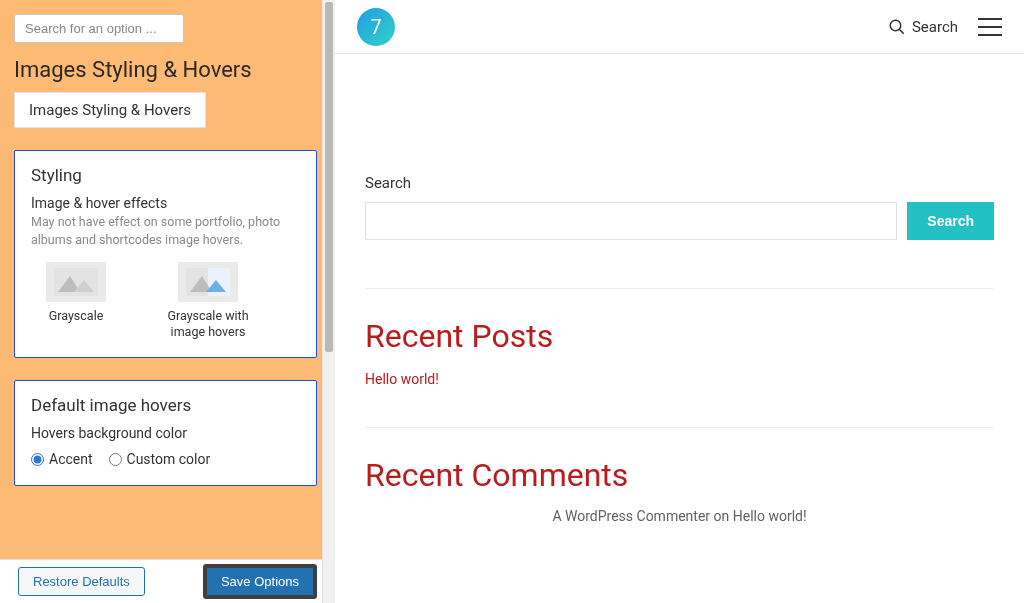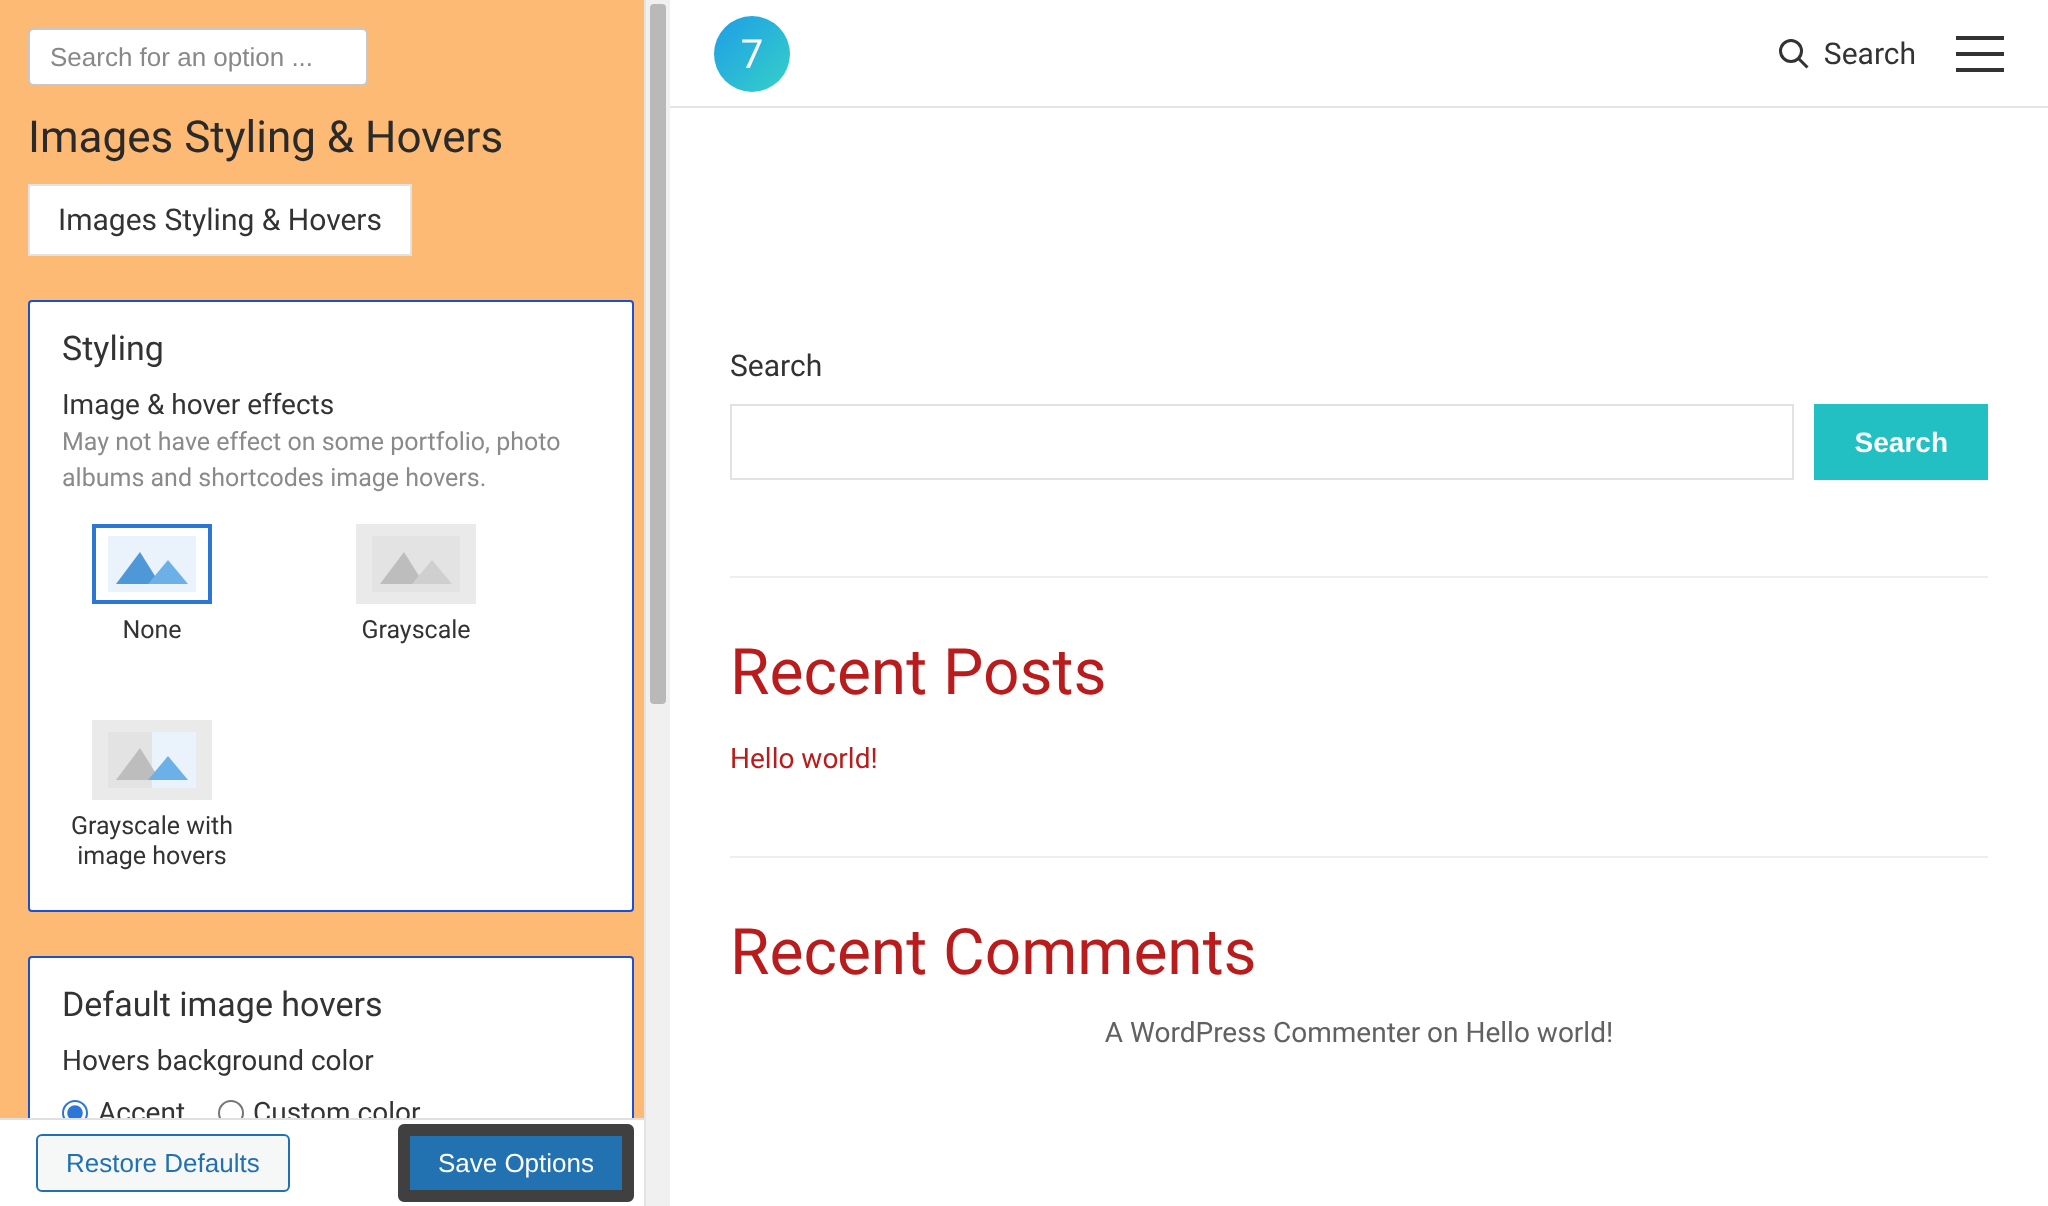--- a/index.html
+++ b/index.html
@@ -94,21 +94,21 @@
     align-items:center;
     padding: 0 18px;
   }
   .btn {
     padding: 6px 14px;
     font-size: 13px;
     border-radius: 3px;
     cursor: pointer;
   }
   .btn-secondary { background:#f6f7f7; border:1px solid #2171b1; color:#2171b1; }
-  .btn-primary   { background:#2271b1; border:6px solid #404040; color:#fff; }
+  .btn-primary   { background:#2271b1; border:4px solid #404040; color:#fff; }
 
   
   .side-scrollbar {
     position:absolute;
     top:0; right:0;
     width:13px; height:603px;
     background:#f0f0f0;
     border-left:1px solid #e3e3e3;
   }
   .side-scroll-thumb {
@@ -165,30 +165,20 @@
   <div class="sidebar-scroll">
     <input class="search-input" placeholder="Search for an option ..." style="">
     <h2 class="panel-title">Images Styling &amp; Hovers</h2>
     <div class="tab-chip">Images Styling &amp; Hovers</div>
 
     <div class="card">
       <h3>Styling</h3>
       <div class="sub-label">Image &amp; hover effects</div>
       <div class="muted">May not have effect on some portfolio, photo albums and shortcodes image hovers.</div>
       <div class="thumb-grid">
-        <div class="thumb selected">
-          <div class="thumb-img">
-            <svg width="44" height="28" viewBox="0 0 44 28">
-              <rect x="0" y="0" width="44" height="28" fill="#eaf3fb"></rect>
-              <polygon points="4,24 16,8 26,24" fill="#4f98d8"></polygon>
-              <polygon points="20,24 30,12 40,24" fill="#6cb0e8"></polygon>
-            </svg>
-          </div>
-          <div class="thumb-label">None</div>
-        </div>
         <div class="thumb">
           <div class="thumb-img">
             <svg width="44" height="28" viewBox="0 0 44 28">
               <rect x="0" y="0" width="44" height="28" fill="#e3e3e3"></rect>
               <polygon points="4,24 16,8 26,24" fill="#bdbdbd"></polygon>
               <polygon points="20,24 30,12 40,24" fill="#cfcfcf"></polygon>
             </svg>
           </div>
           <div class="thumb-label">Grayscale</div>
         </div>

